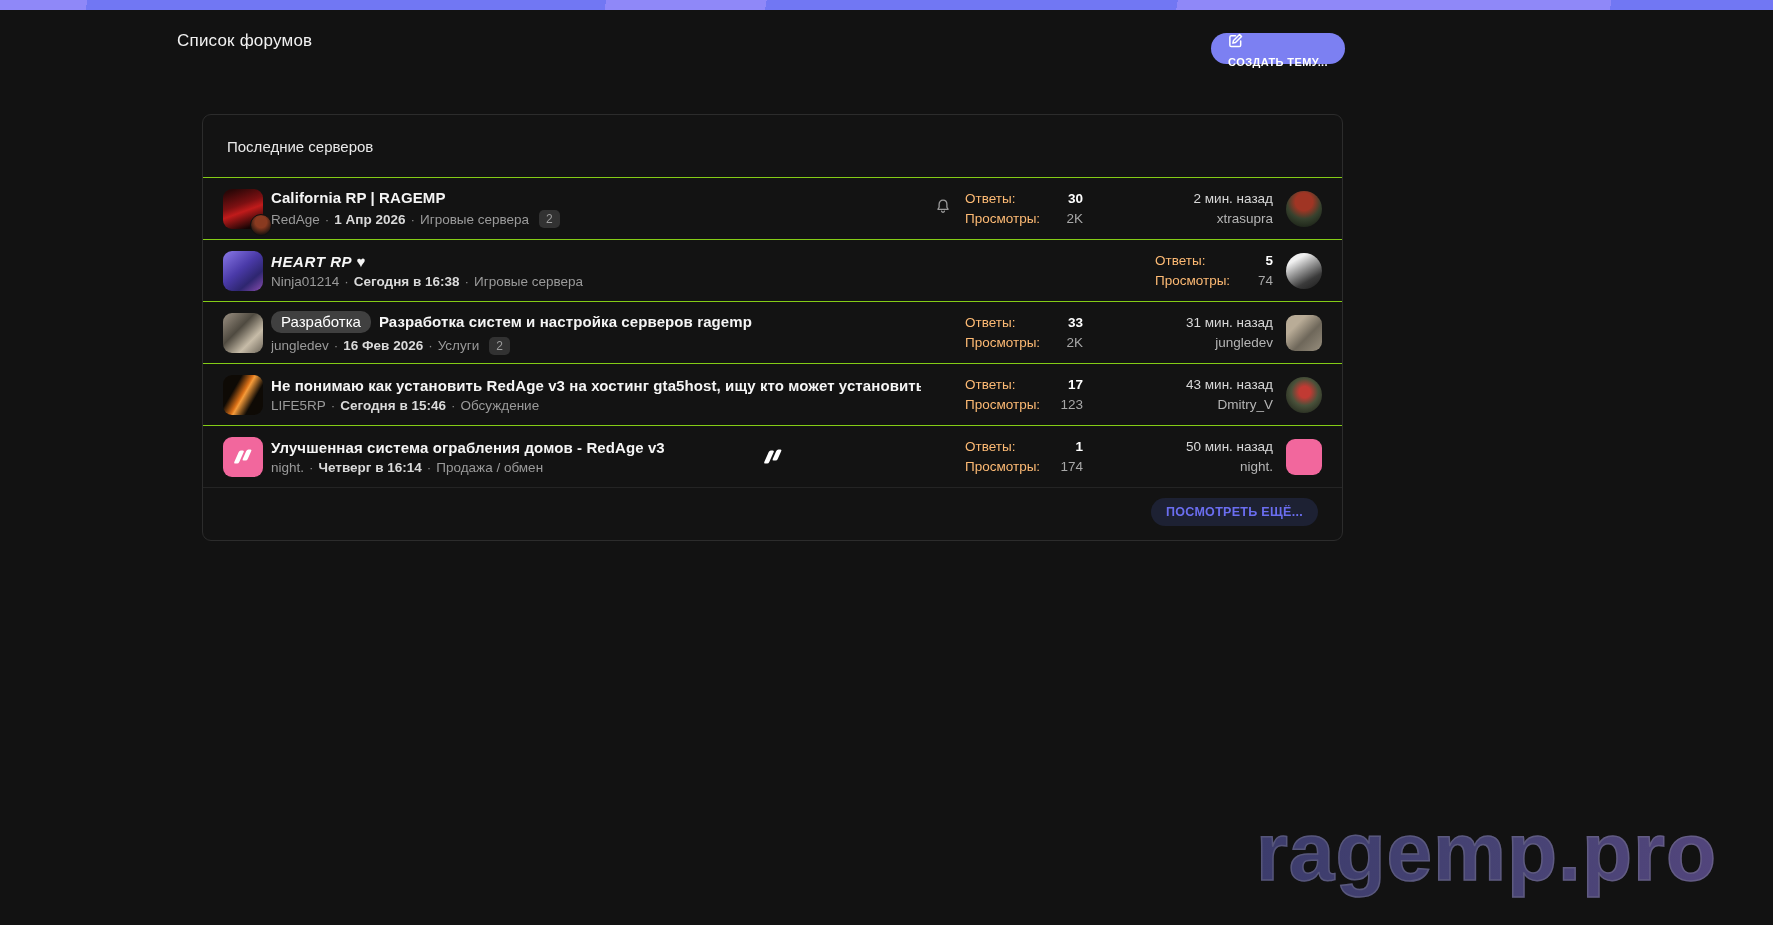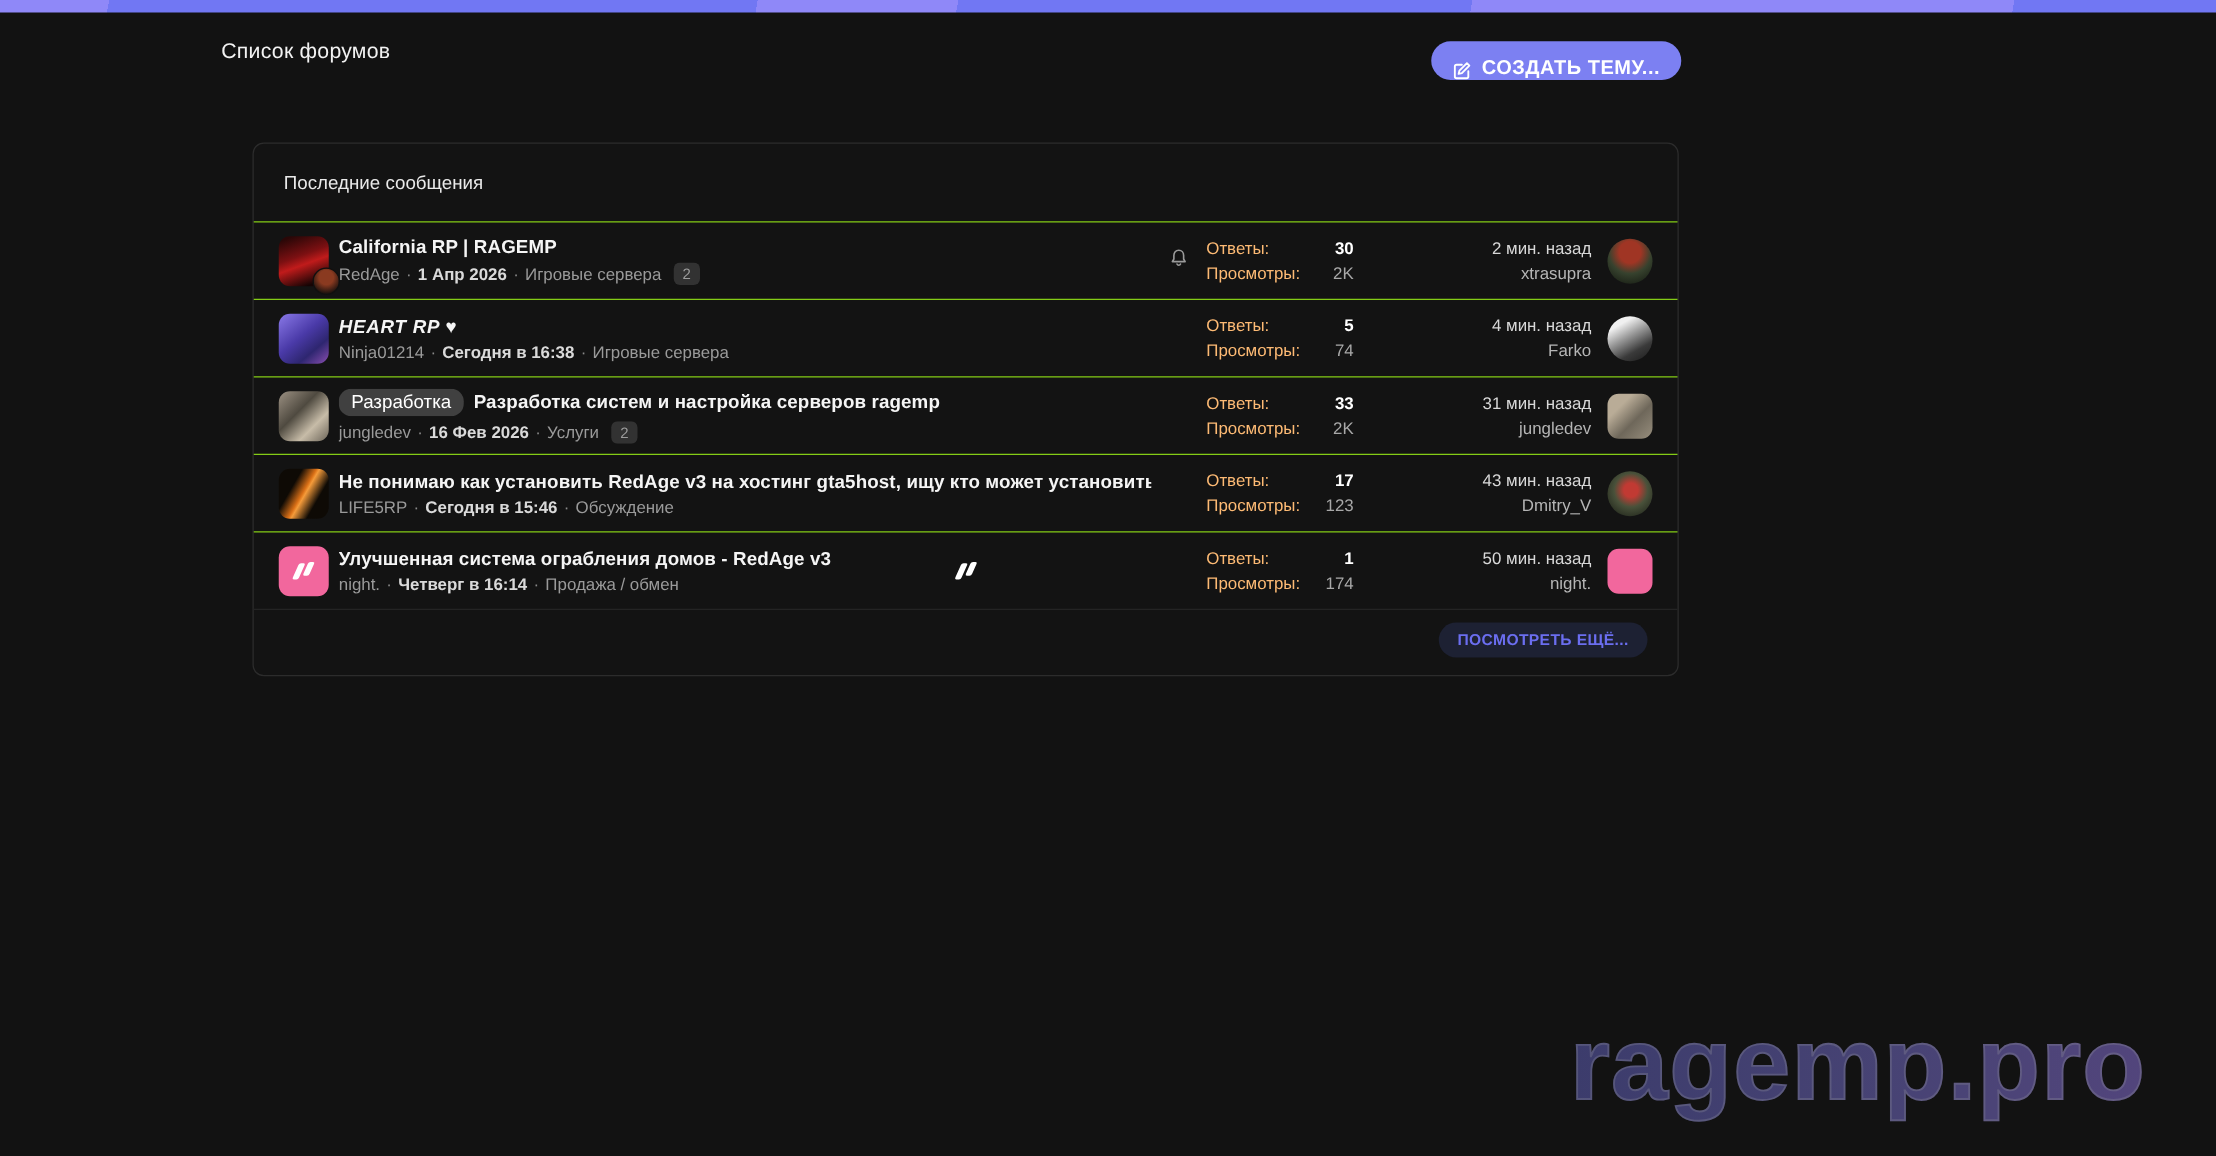--- a/index.html
+++ b/index.html
@@ -20,24 +20,24 @@
       #7177f3 755px, #7177f3 1160px,
       #8f88f8 1160px, #8f88f8 1587px,
       #7177f3 1587px);
   }
   .page-title {
     position:absolute; left:177px; top:31px;
     font-size:17px; color:#f2f2f2; font-weight:400; letter-spacing:.2px;
   }
   .create-btn {
     position:absolute; top:33px; right:428px; height:31px;
-    display:flex; align-items:flex-end; gap:8px;
+    display:flex; align-items:flex-start; gap:8px;
     background:#7c80f2; color:#ffffff; border:none; cursor:pointer;
     border-radius:16px; padding:0 17px;
-    font-family:inherit; font-size:16px; font-weight:700; letter-spacing:.4px;
+    font-family:inherit; font-size:11px; font-weight:700; letter-spacing:.4px;flex-direction:column;
   }
   .create-btn svg { display:block; }
 
   .card {
     position:absolute; left:202px; top:114px; width:1141px;
     background:#131313; border:1px solid #2c2c2c; border-radius:9px;
   }
   .card-header {
     height:62px; display:flex; align-items:center; padding:0 24px;
     color:#e9e9e9; font-size:15px;
@@ -142,21 +142,21 @@
     <svg width="15" height="15" viewBox="0 0 16 16" fill="none" stroke="#ffffff" stroke-width="1.6" stroke-linecap="round" stroke-linejoin="round">
       <path d="M13.5 8.5 v4.5 a1.5 1.5 0 0 1 -1.5 1.5 H3.5 a1.5 1.5 0 0 1 -1.5 -1.5 V4.5 a1.5 1.5 0 0 1 1.5 -1.5 H8"></path>
       <path d="M12.3 1.6 l2.1 2.1 L8 10.1 l-2.8 .7 .7 -2.8 z"></path>
     </svg>
   </span>
   <span>СОЗДАТЬ ТЕМУ...</span>
 </button>
 
 <div class="card">
   <div class="card-header">
-    <span>Последние сообщения</span>
+    <span>Последние серверов</span>
   </div>
 
   <div class="row">
     <div class="thumb t1">
       <span class="mini-av"></span>
     </div>
     <div class="tcol">
       <div class="tline">
         <a class="ttitle">California RP | RAGEMP</a>
       </div>
@@ -214,24 +214,20 @@
     <div class="stats">
       <div class="srow">
           <span class="slabel">Ответы:</span>
           <span class="sval bold">5</span>
         </div>
       <div class="srow">
           <span class="slabel">Просмотры:</span>
           <span class="sval">74</span>
         </div>
     </div>
-    <div class="last">
-      <div class="ltime">4 мин. назад</div>
-      <div class="luser">Farko</div>
-    </div>
     <div class="avatar circle a2"></div>
   </div>
 
   <div class="row">
     <div class="thumb t3"></div>
     <div class="tcol">
       <div class="tline">
         <span class="prefix-badge">Разработка</span>
         <a class="ttitle">Разработка систем и настройка серверов ragemp</a>
       </div>

